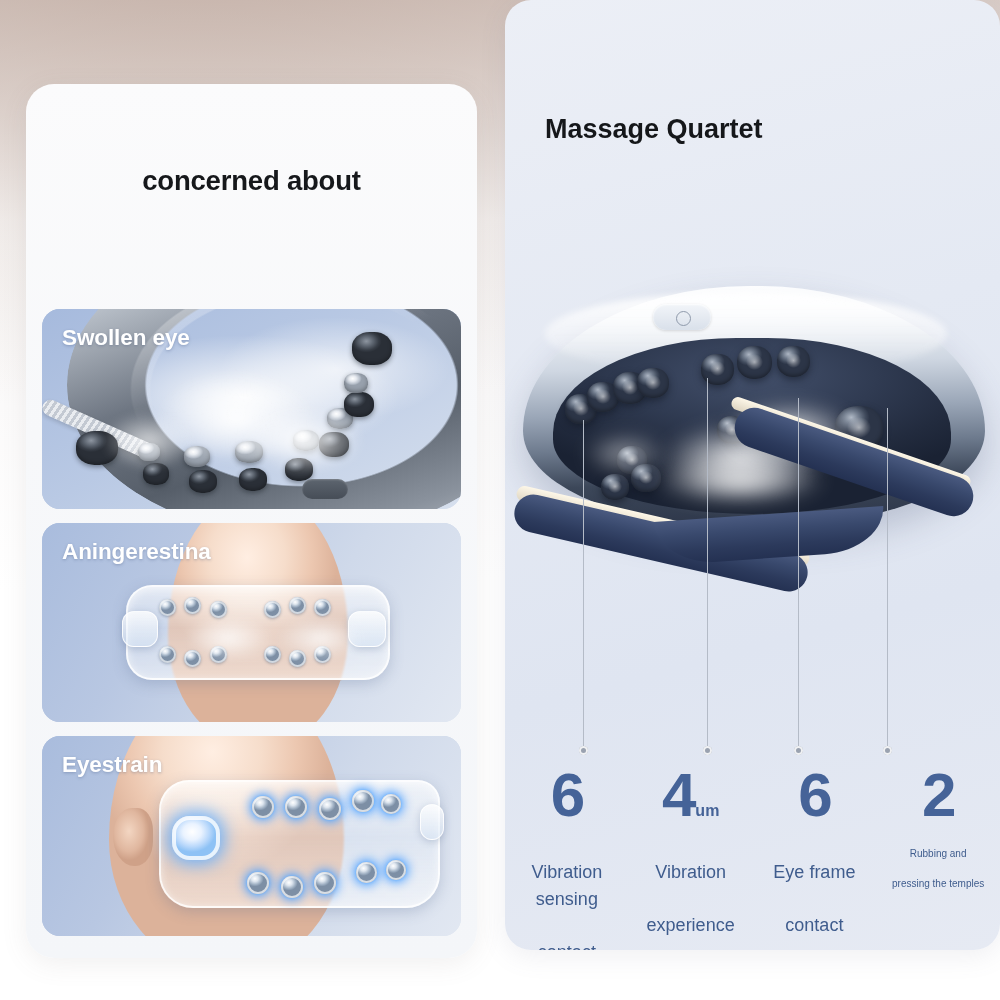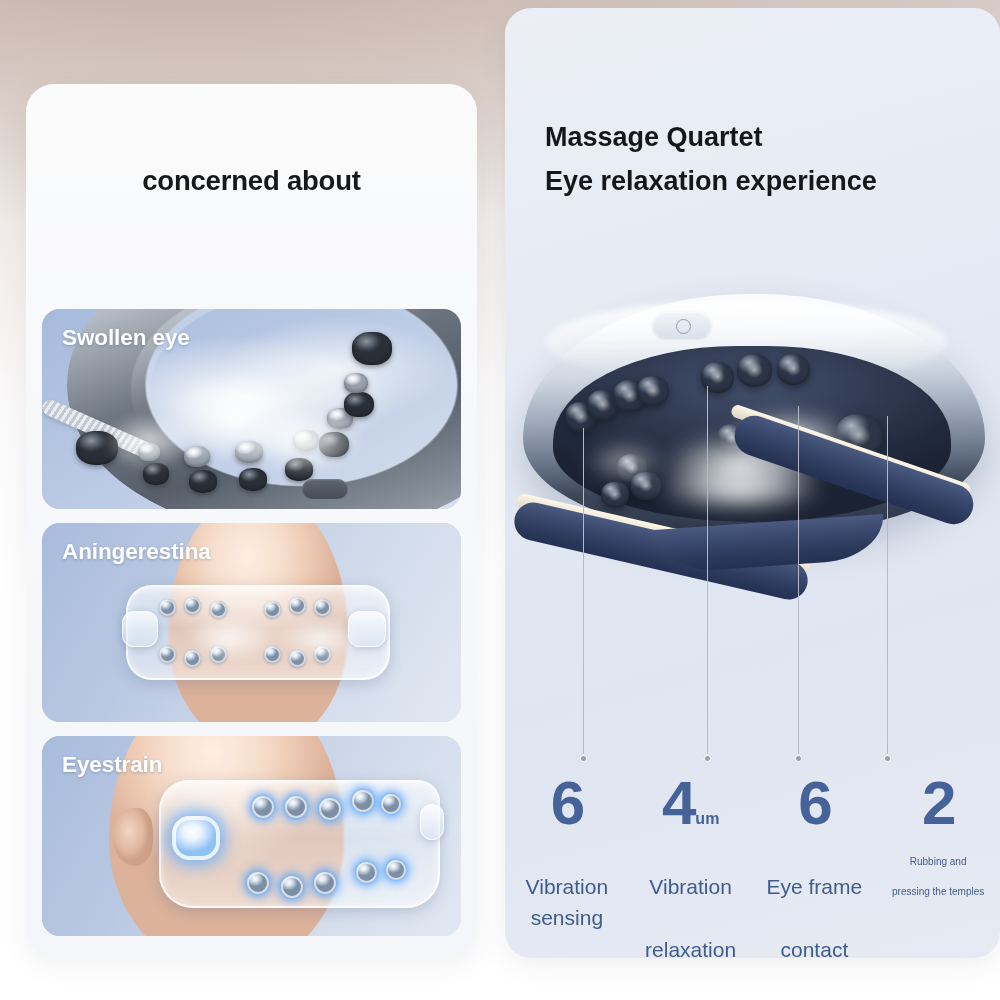--- a/index.html
+++ b/index.html
@@ -96,21 +96,21 @@
                          inset 0 0 0 2px rgba(255,255,255,.7);}
   .lens{position:absolute;border-radius:18px;
     background:radial-gradient(48% 46% at 42% 36%,#ffffff 0%,#eaf3ff 40%,#b9d8fb 74%,#8ec2f5 100%);
     box-shadow:0 0 16px 5px rgba(90,170,255,.8), inset 0 0 0 4px rgba(255,255,255,.8);}
   .side-mod{position:absolute;border-radius:12px;
     background:linear-gradient(180deg,rgba(255,255,255,.78),rgba(214,228,244,.55));
     border:1px solid rgba(255,255,255,.85);box-shadow:0 2px 7px rgba(70,95,135,.25);}
 
   
   .right-panel{
-    position:absolute;left:505px;top:8px;width:495px;height:950px;
+    position:absolute;left:505px;top:0;width:495px;height:950px;
     border-radius:26px;overflow:hidden;
     background:linear-gradient(165deg,#eceff6 0%,#e4e9f3 38%,#dfe5f1 66%,#e6eaf3 100%);
     box-shadow:0 6px 26px rgba(120,125,150,.12);
   }
   .right-head{padding:108px 0 0 40px;}
   .right-head h2{margin:0;font-size:27px;font-weight:700;color:#15171a;line-height:1.62;}
 
   
   .hero{position:absolute;left:0;right:0;top:268px;height:430px;}
   .shell{position:absolute;left:18px;top:18px;width:462px;height:238px;
@@ -145,21 +145,21 @@
   .leader{position:absolute;width:1px;background:#b4bbc7;}
   .leader-dot{position:absolute;width:9px;height:9px;border-radius:50%;
     background:#9aa2b0;box-shadow:inset 0 0 0 2px rgba(255,255,255,.85);}
   .stats{position:absolute;left:0;right:0;top:768px;height:140px;
     display:flex;align-items:flex-start;}
   .stat{flex:1;text-align:center;position:relative;}
   .stat .num{font-size:62px;font-weight:700;color:#456398;line-height:.86;
     letter-spacing:-2px;display:inline-block;}
   .stat .unit{font-size:16px;font-weight:700;color:#456398;
     display:inline-block;vertical-align:baseline;margin-left:1px;}
-  .stat .cap{margin-top:11px;font-size:21px;color:#3f5c8d;line-height:1.48;
+  .stat .cap{margin-top:11px;font-size:18px;color:#3f5c8d;line-height:1.48;
     padding:0 4px;white-space:pre-line;}
   .stat.s4 .cap{padding:0 1px;font-size:10px;}
 </style>
 </head>
 <body>
 
 <div class="stage">
   <div class="backdrop"></div>
   <div class="backdrop2"></div>
 
@@ -252,21 +252,20 @@
 
         <div class="card-label">Eyestrain</div>
       </article>
     </div>
   </section>
 
   <section class="right-panel">
     <div class="right-head">
       <h2>
         <span>Massage Quartet</span><br>
-        <span>Eye relaxation experience</span>
       </h2>
     </div>
 
     <div class="hero">
       <div class="shell"></div>
       <div class="shell-gloss"></div>
       <div class="inner-dark"></div>
       <div class="pwr"></div>
 
       <div class="hnode" style="left:60px;top:126px;width:32px;height:30px;"></div>
@@ -315,21 +314,21 @@
           <span>contact</span>
         </div>
       </div>
 
       <div class="stat s2">
         <div>
           <span class="num">4</span><span class="unit">um</span>
         </div>
         <div class="cap">
           <span>Vibration</span><br>
-          <span>relaxation</span>
+          <span>experience</span>
         </div>
       </div>
 
       <div class="stat s3">
         <div>
           <span class="num">6</span>
         </div>
         <div class="cap">
           <span>Eye frame</span><br>
           <span>contact</span>

